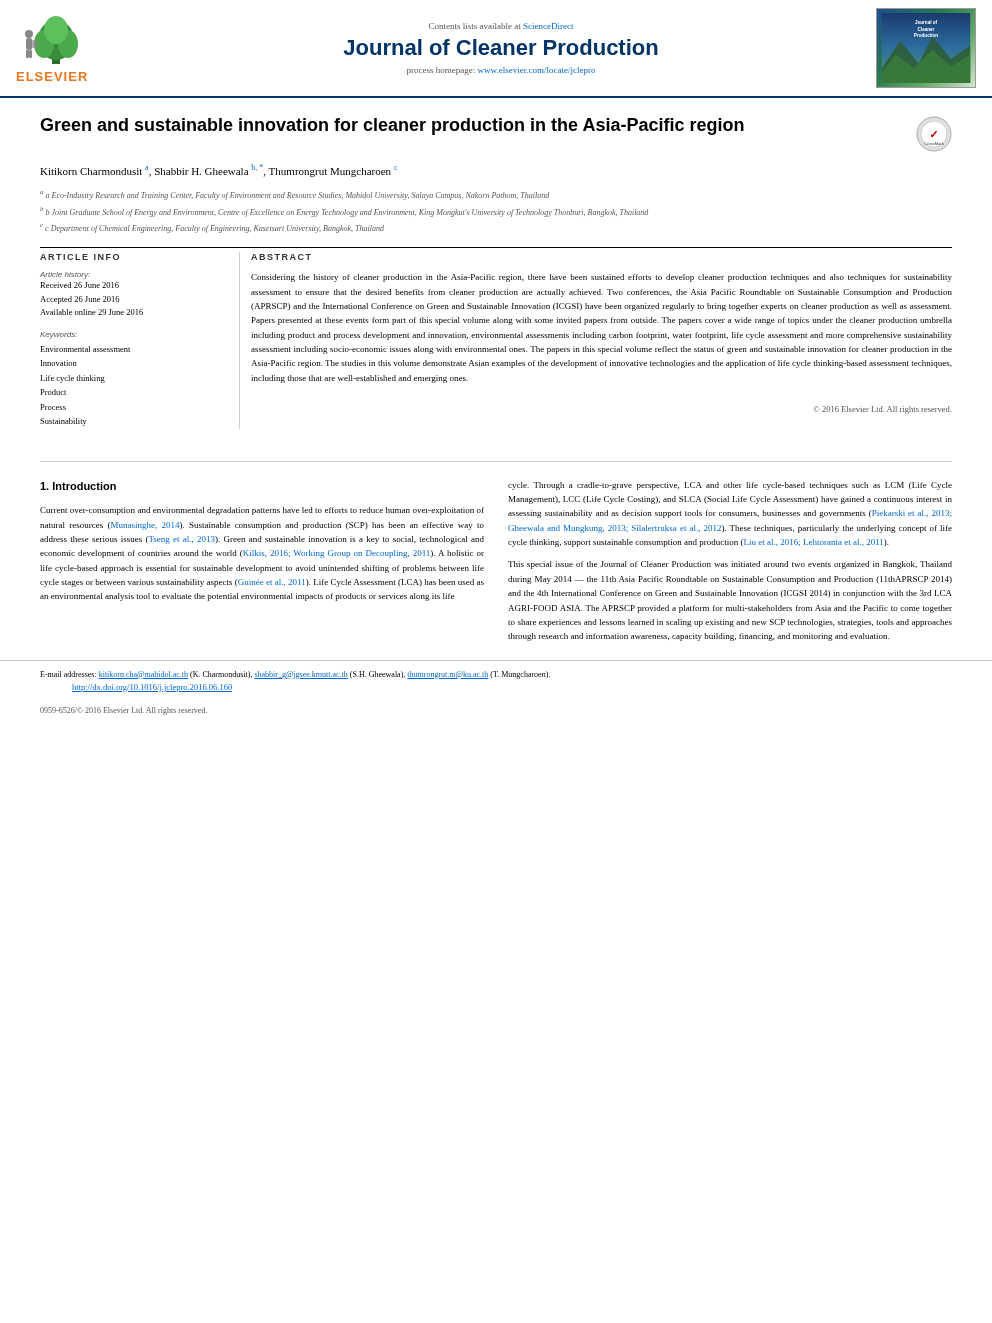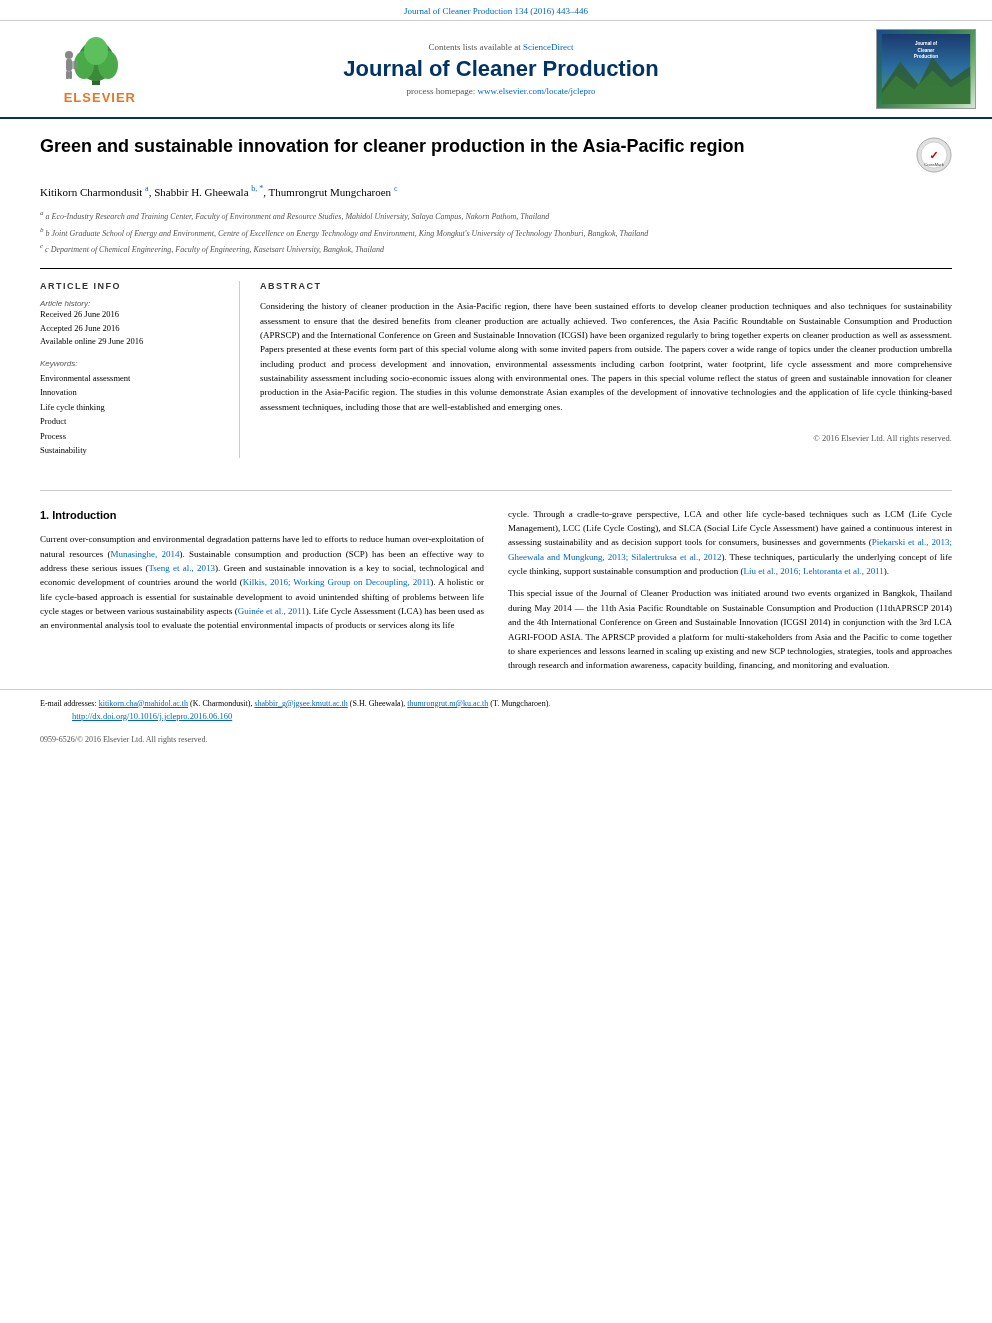--- a/index.html
+++ b/index.html
@@ -155,24 +155,24 @@
       margin-bottom: 2px;
     }
 
     .affiliations sup {
       font-size: 7px;
     }
 
     
     .two-col {
       display: flex;
-      gap: 20px;
+      gap: 11px;
       margin-top: 10px;
       border-top: 1px solid #000;
-      padding-top: 12px;
+      padding-top: 4px;
     }
 
     .col-left {
       width: 200px;
       flex-shrink: 0;
       border-right: 1px solid #ccc;
       padding-right: 16px;
     }
 
     .col-right {
@@ -308,31 +308,28 @@
     .issn-line {
       font-size: 8px;
       color: #555;
       padding: 4px 40px;
     }
 
     
     .elsevier-block {
       display: flex;
       flex-direction: column;
-      align-items: flex-end;
+      align-items: flex-start;
     }
   </style>
 </head>
 <body>
 
 <div class="page-wrapper">
 
-  <div class="top-bar">
-    <span>Journal of Cleaner Production 134 (2016) 443–446</span>
-  </div>
 
   <div class="journal-header">
 
     <div class="header-left">
       <div class="elsevier-block">
 
         <svg class="elsevier-tree" viewBox="0 0 80 55" xmlns="http://www.w3.org/2000/svg">
 
           <rect x="36" y="42" width="8" height="10" fill="#2d6a2d"></rect>
           <ellipse cx="40" cy="28" rx="18" ry="20" fill="#3a8a3a"></ellipse>

